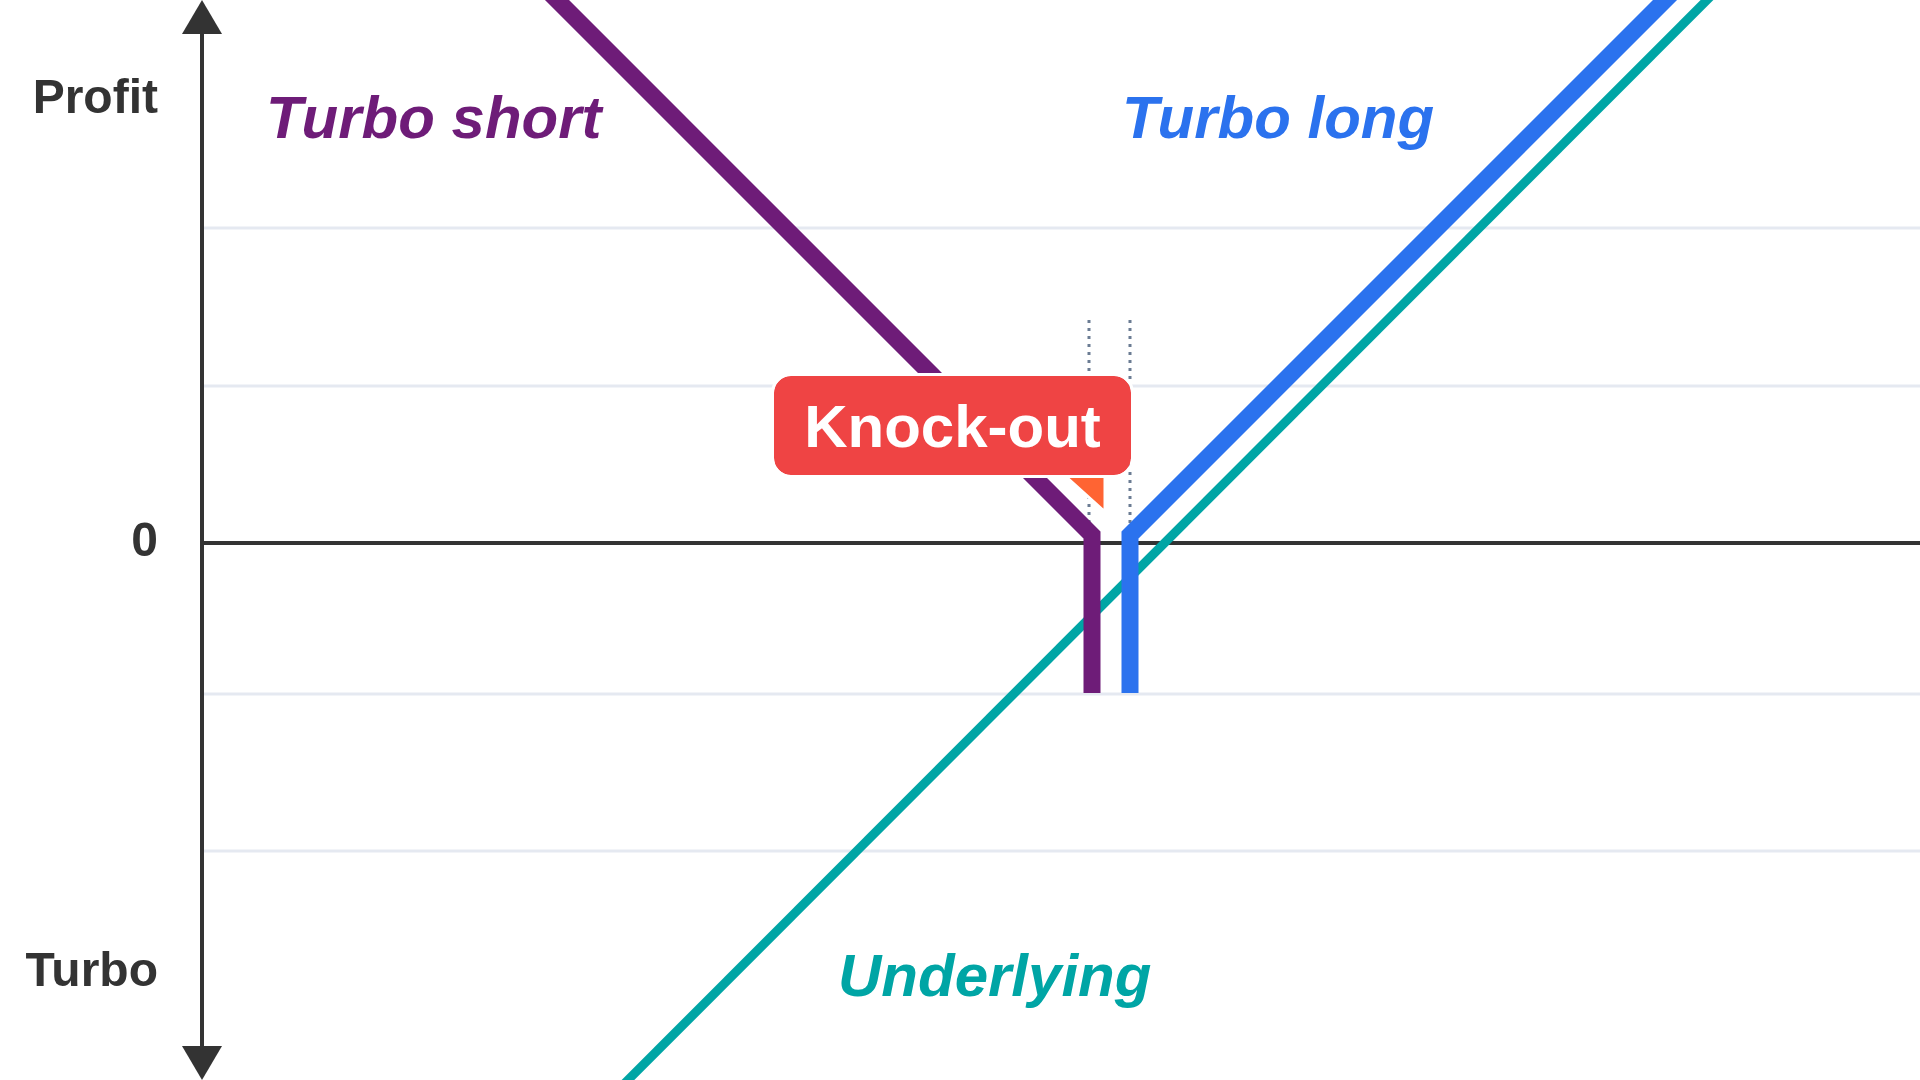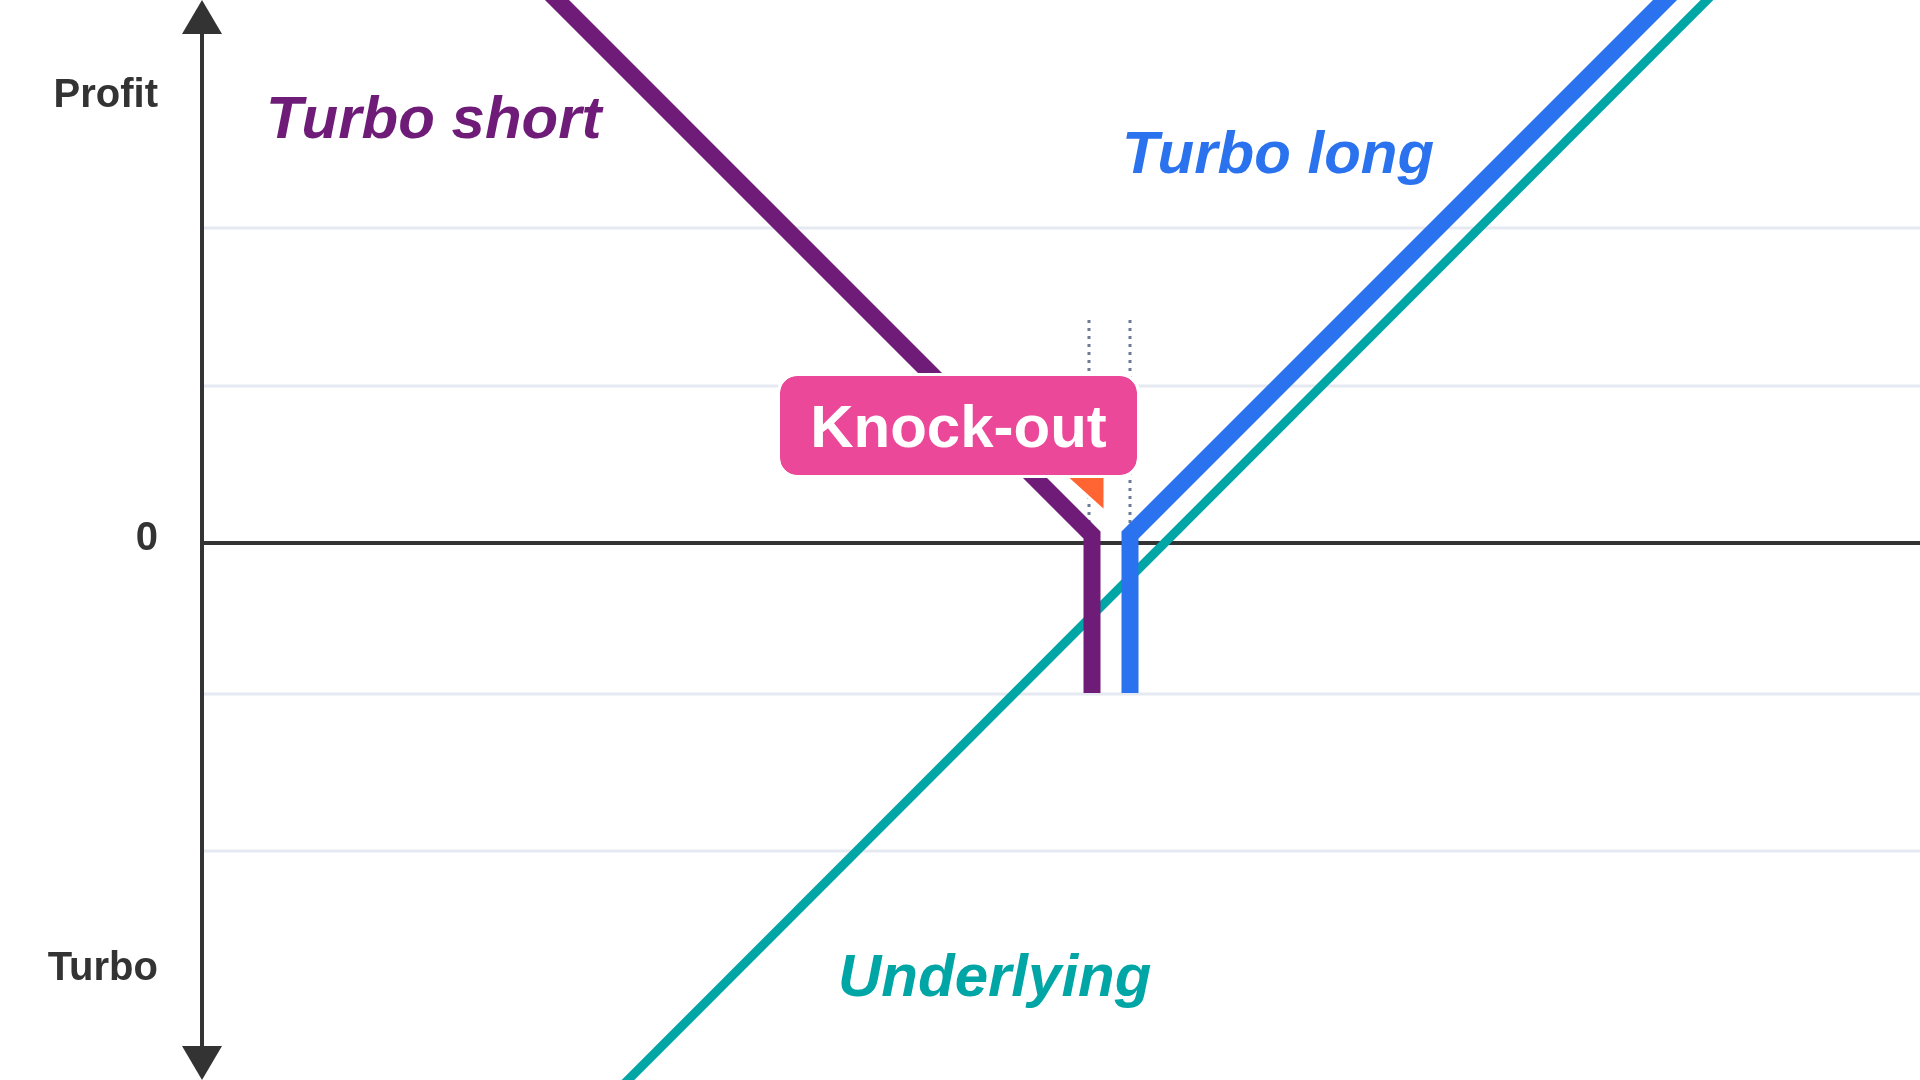--- a/index.html
+++ b/index.html
@@ -1,26 +1,26 @@
 <!DOCTYPE html>
 <html><head>
 <meta charset="utf-8">
 <style>
   html, body { margin: 0; padding: 0; background: #ffffff; }
   body { width: 1920px; height: 1080px; overflow: hidden; position: relative;
          font-family: "Liberation Sans", "DejaVu Sans", sans-serif; }
   #chart { position: absolute; left: 0; top: 0; width: 1920px; height: 1080px; }
   .lbl { position: absolute; font-weight: 700; white-space: nowrap; line-height: 1; }
-  .axis-lbl { color: #333333; font-size: 40px; text-align: center; }
+  .axis-lbl { color: #333333; font-size: 48px; text-align: center; }
   .series-lbl { font-size: 60px; font-style: italic; }
   #profit-label { right: calc(1920px - 158px); top: 73px; }
   #zero-label { right: calc(1920px - 158px); top: 516px; }
   #loss-label { right: calc(1920px - 158px); top: 946px; }
   #turbo-short-label { left: 266px; top: 88px; }
-  #turbo-long-label { left: 1122px; top: 88px; margin-top: 35px; }
+  #turbo-long-label { left: 1122px; top: 88px; }
   #underlying-label { left: 838px; top: 946px; }
   #knockout-box {
     position: absolute; left: 774px; top: 376px; width: 357px; height: 99px;
     border-radius: 17px; box-sizing: border-box;
     display: flex; align-items: center; justify-content: center;
     color: #ffffff; font-weight: 700; font-size: 60px;
     outline: 3px solid #ffffff;
   }
   #knockout-text { position: relative; top: 1px; }
 </style>
@@ -55,15 +55,15 @@
 </svg>
 
 <div class="lbl axis-lbl" id="profit-label">Profit</div>
 <div class="lbl axis-lbl" id="zero-label">0</div>
 <div class="lbl axis-lbl" id="loss-label">Turbo</div>
 
 <div class="lbl series-lbl" id="turbo-short-label" style="color: rgb(110, 28, 120);">Turbo short</div>
 <div class="lbl series-lbl" id="turbo-long-label" style="color: rgb(43, 114, 238);">Turbo long</div>
 <div class="lbl series-lbl" id="underlying-label" style="color: rgb(0, 165, 165); text-align: center;">Underlying</div>
 
-<div id="knockout-box" style="background: #ec4899; margin-left: 6px;">
+<div id="knockout-box" style="background: #ef4444;">
   <span id="knockout-text">Knock-out</span>
 </div>
 
 </body></html>

